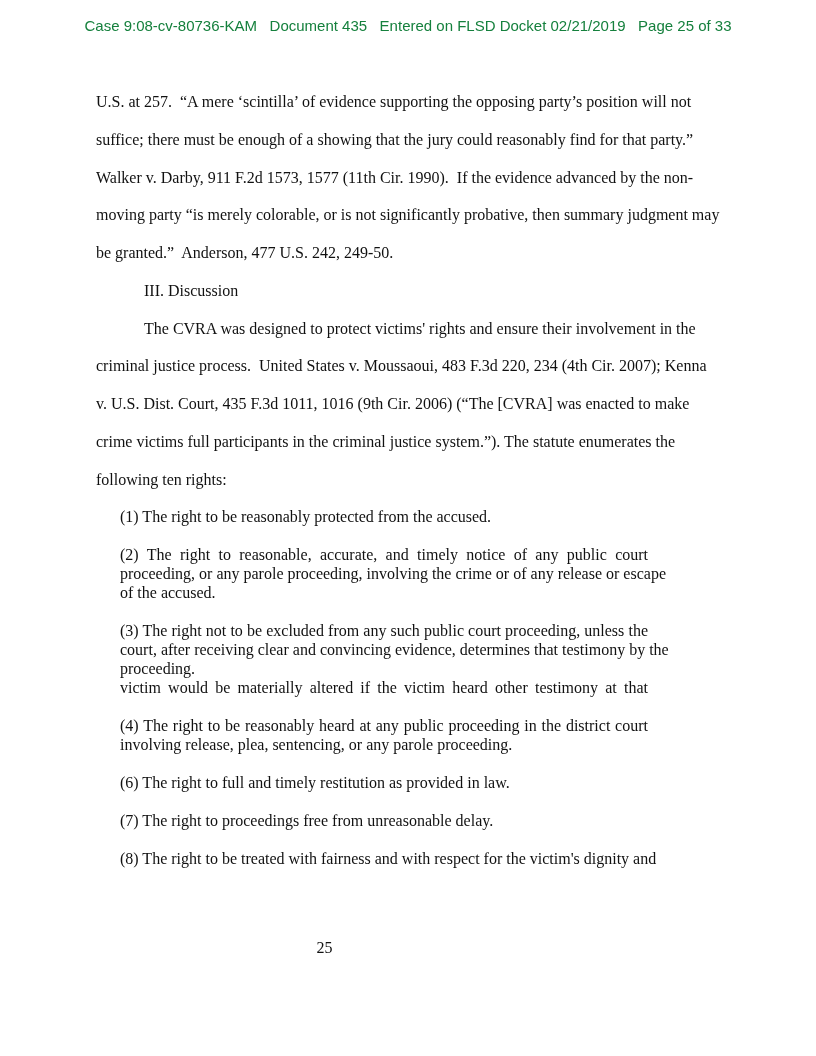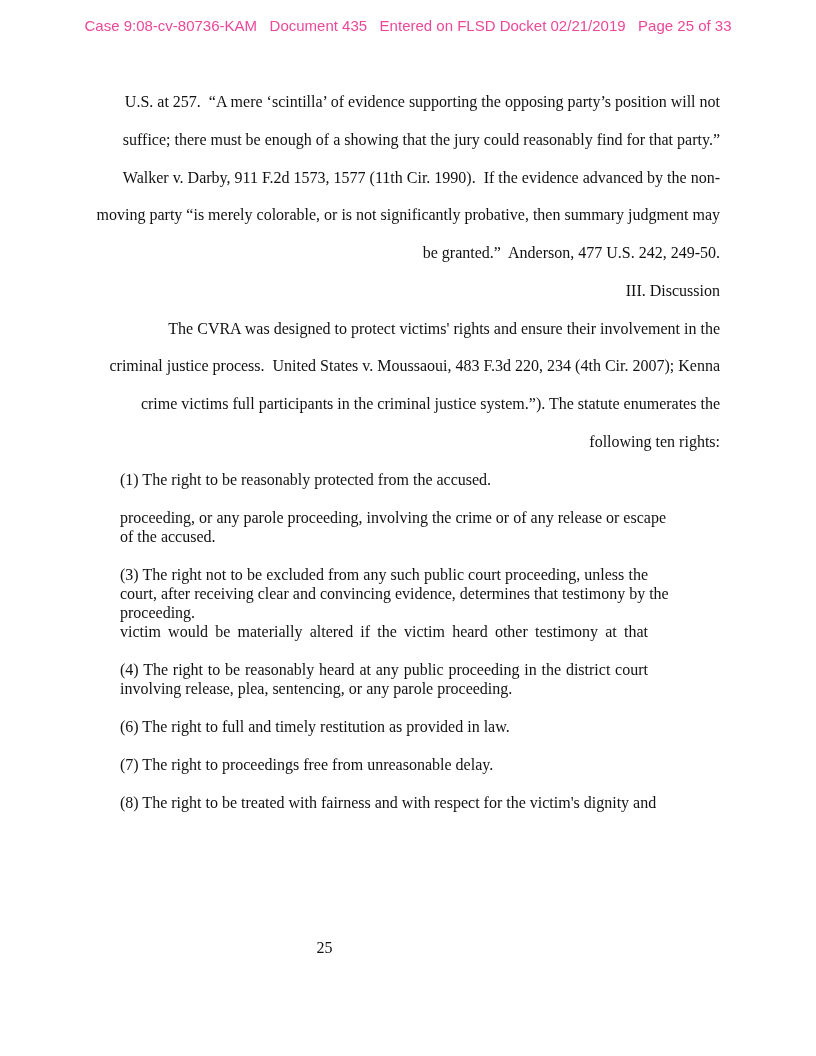--- a/index.html
+++ b/index.html
@@ -25,21 +25,20 @@
   .doc-body {
     position: absolute;
     top: 83px;
     left: 96px;
     width: 624px;
   }
   .block { font-size: 16px; }
   .block.main .line {
     line-height: 37.75px;
     white-space: pre;
-    text-align: right;
   }
   .block.quote {
     margin-left: 24px;
     width: 528px;
     margin-top: 19px;
   }
   .block.main + .block.quote { margin-top: 9px; }
   .block.quote .line {
     line-height: 19px;
     white-space: pre;
@@ -59,44 +58,46 @@
     top: 939px;
     left: 0;
     width: 649px;
     text-align: center;
     font-size: 16px;
   }
 </style>
 </head>
 <body>
 
-<div class="case-header" style="color: #ec4899; text-align: center;">Case 9:08-cv-80736-KAM   Document 435   Entered on FLSD Docket 02/21/2019   Page 25 of 33</div>
+<div class="case-header" style="color: #15803d; text-align: center;">Case 9:08-cv-80736-KAM   Document 435   Entered on FLSD Docket 02/21/2019   Page 25 of 33</div>
 
 <div class="doc-body">
   <div id="doc-blocks">
       <div class="block main">
         <div class="line"><span>U.S. at 257.  “A mere ‘scintilla’ of evidence supporting the opposing party’s position will not</span></div>
         <div class="line"><span>suffice; there must be enough of a showing that the jury could reasonably find for that party.”</span></div>
         <div class="line"><span class="u">Walker v. Darby</span><span>, 911 F.2d 1573, 1577 (11th Cir. 1990).  If the evidence advanced by the non-</span></div>
         <div class="line"><span>moving party “is merely colorable, or is not significantly probative, then summary judgment may</span></div>
         <div class="line"><span>be granted.”  </span><span class="u">Anderson</span><span>, 477 U.S. 242, 249-50.</span></div>
       </div>
       <div class="block main">
         <div class="line fi"><span class="u">III. Discussion</span></div>
       </div>
       <div class="block main">
         <div class="line fi"><span>The CVRA was designed to protect victims' rights and ensure their involvement in the</span></div>
         <div class="line"><span>criminal justice process.  </span><span class="u">United States v. Moussaoui</span><span>, 483 F.3d 220, 234 (4th Cir. 2007); </span><span class="u">Kenna</span></div>
+        <div class="line"><span class="u">v. U.S. Dist. Court</span><span>, 435 F.3d 1011, 1016 (9th Cir. 2006) (“The [CVRA] was enacted to make</span></div>
         <div class="line"><span>crime victims full participants in the criminal justice system.”). The statute enumerates the</span></div>
         <div class="line"><span>following ten rights:</span></div>
       </div>
       <div class="block quote">
         <div class="line"><span>(1) The right to be reasonably protected from the accused.</span></div>
       </div>
       <div class="block quote">
+        <div class="line just"><span>(2) The right to reasonable, accurate, and timely notice of any public court</span></div>
         <div class="line just"><span>proceeding, or any parole proceeding, involving the crime or of any release or escape</span></div>
         <div class="line"><span>of the accused.</span></div>
       </div>
       <div class="block quote">
         <div class="line just"><span>(3) The right not to be excluded from any such public court proceeding, unless the</span></div>
         <div class="line just"><span>court, after receiving clear and convincing evidence, determines that testimony by the</span></div>
         <div class="line"><span>proceeding.</span></div>
         <div class="line just"><span>victim would be materially altered if the victim heard other testimony at that</span></div>
       </div>
       <div class="block quote">

